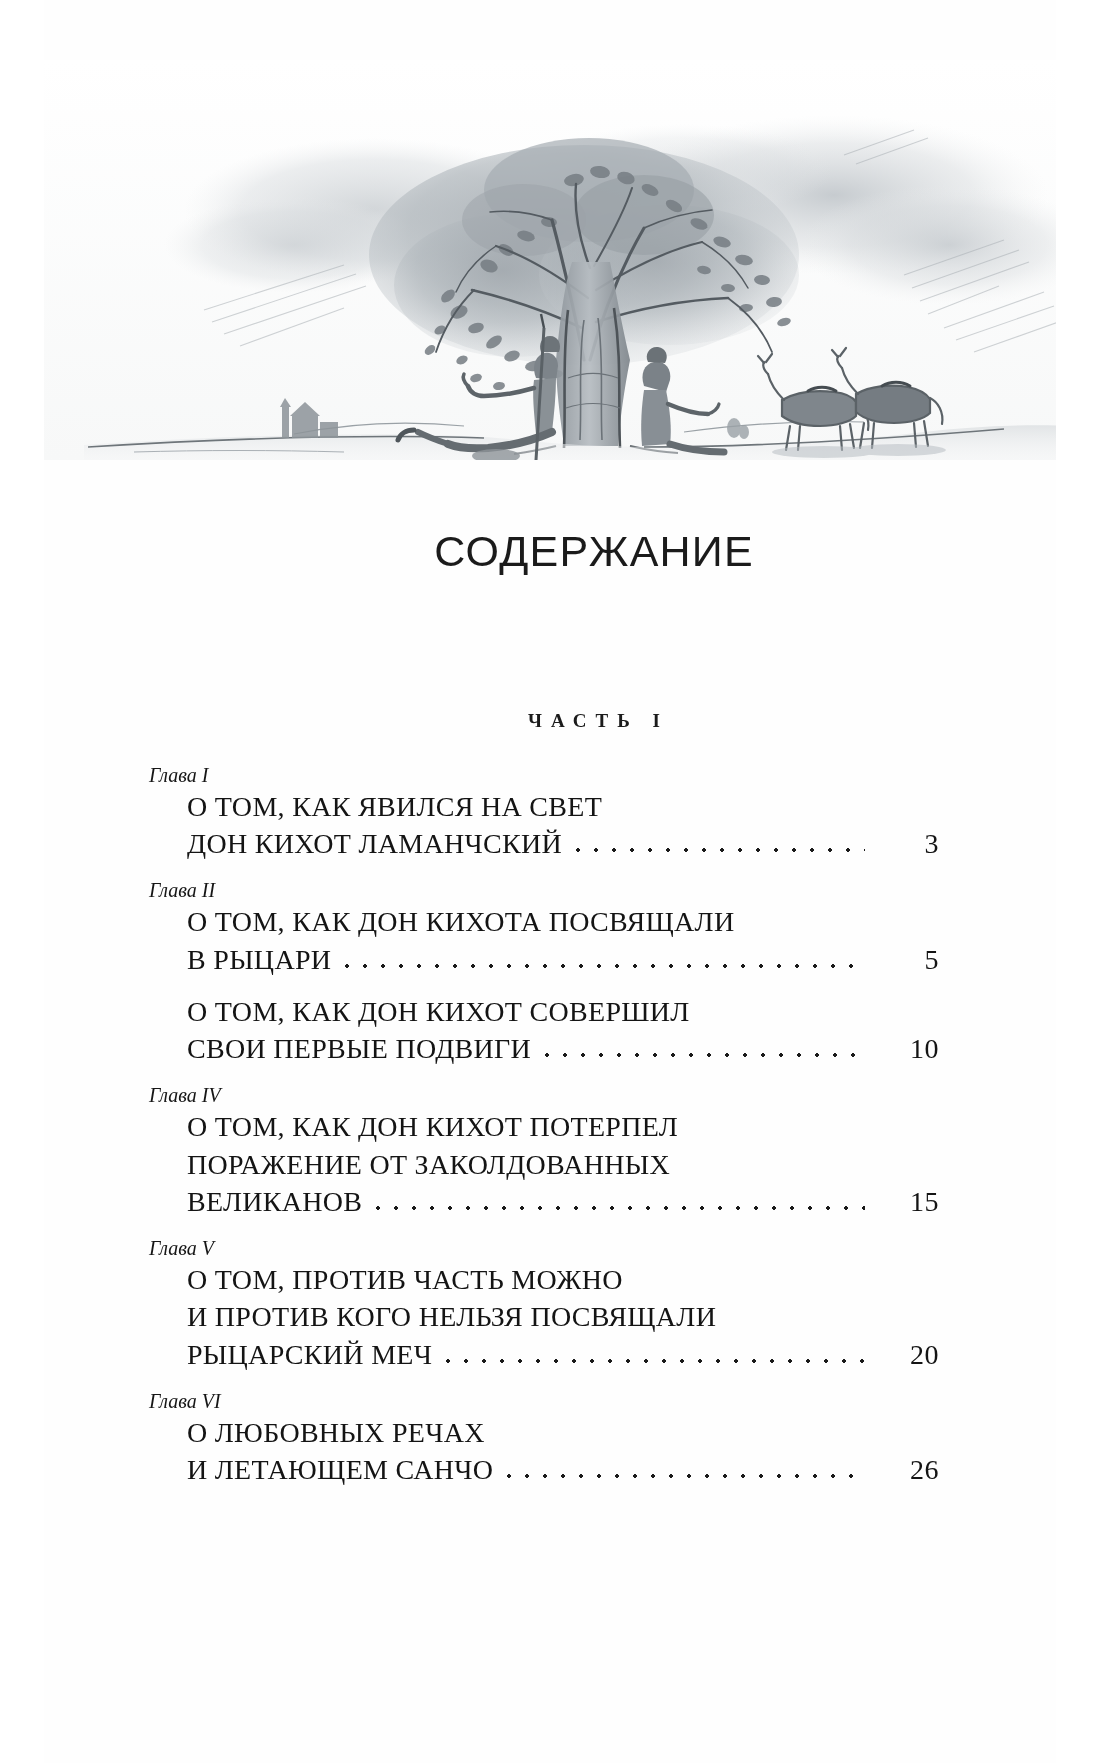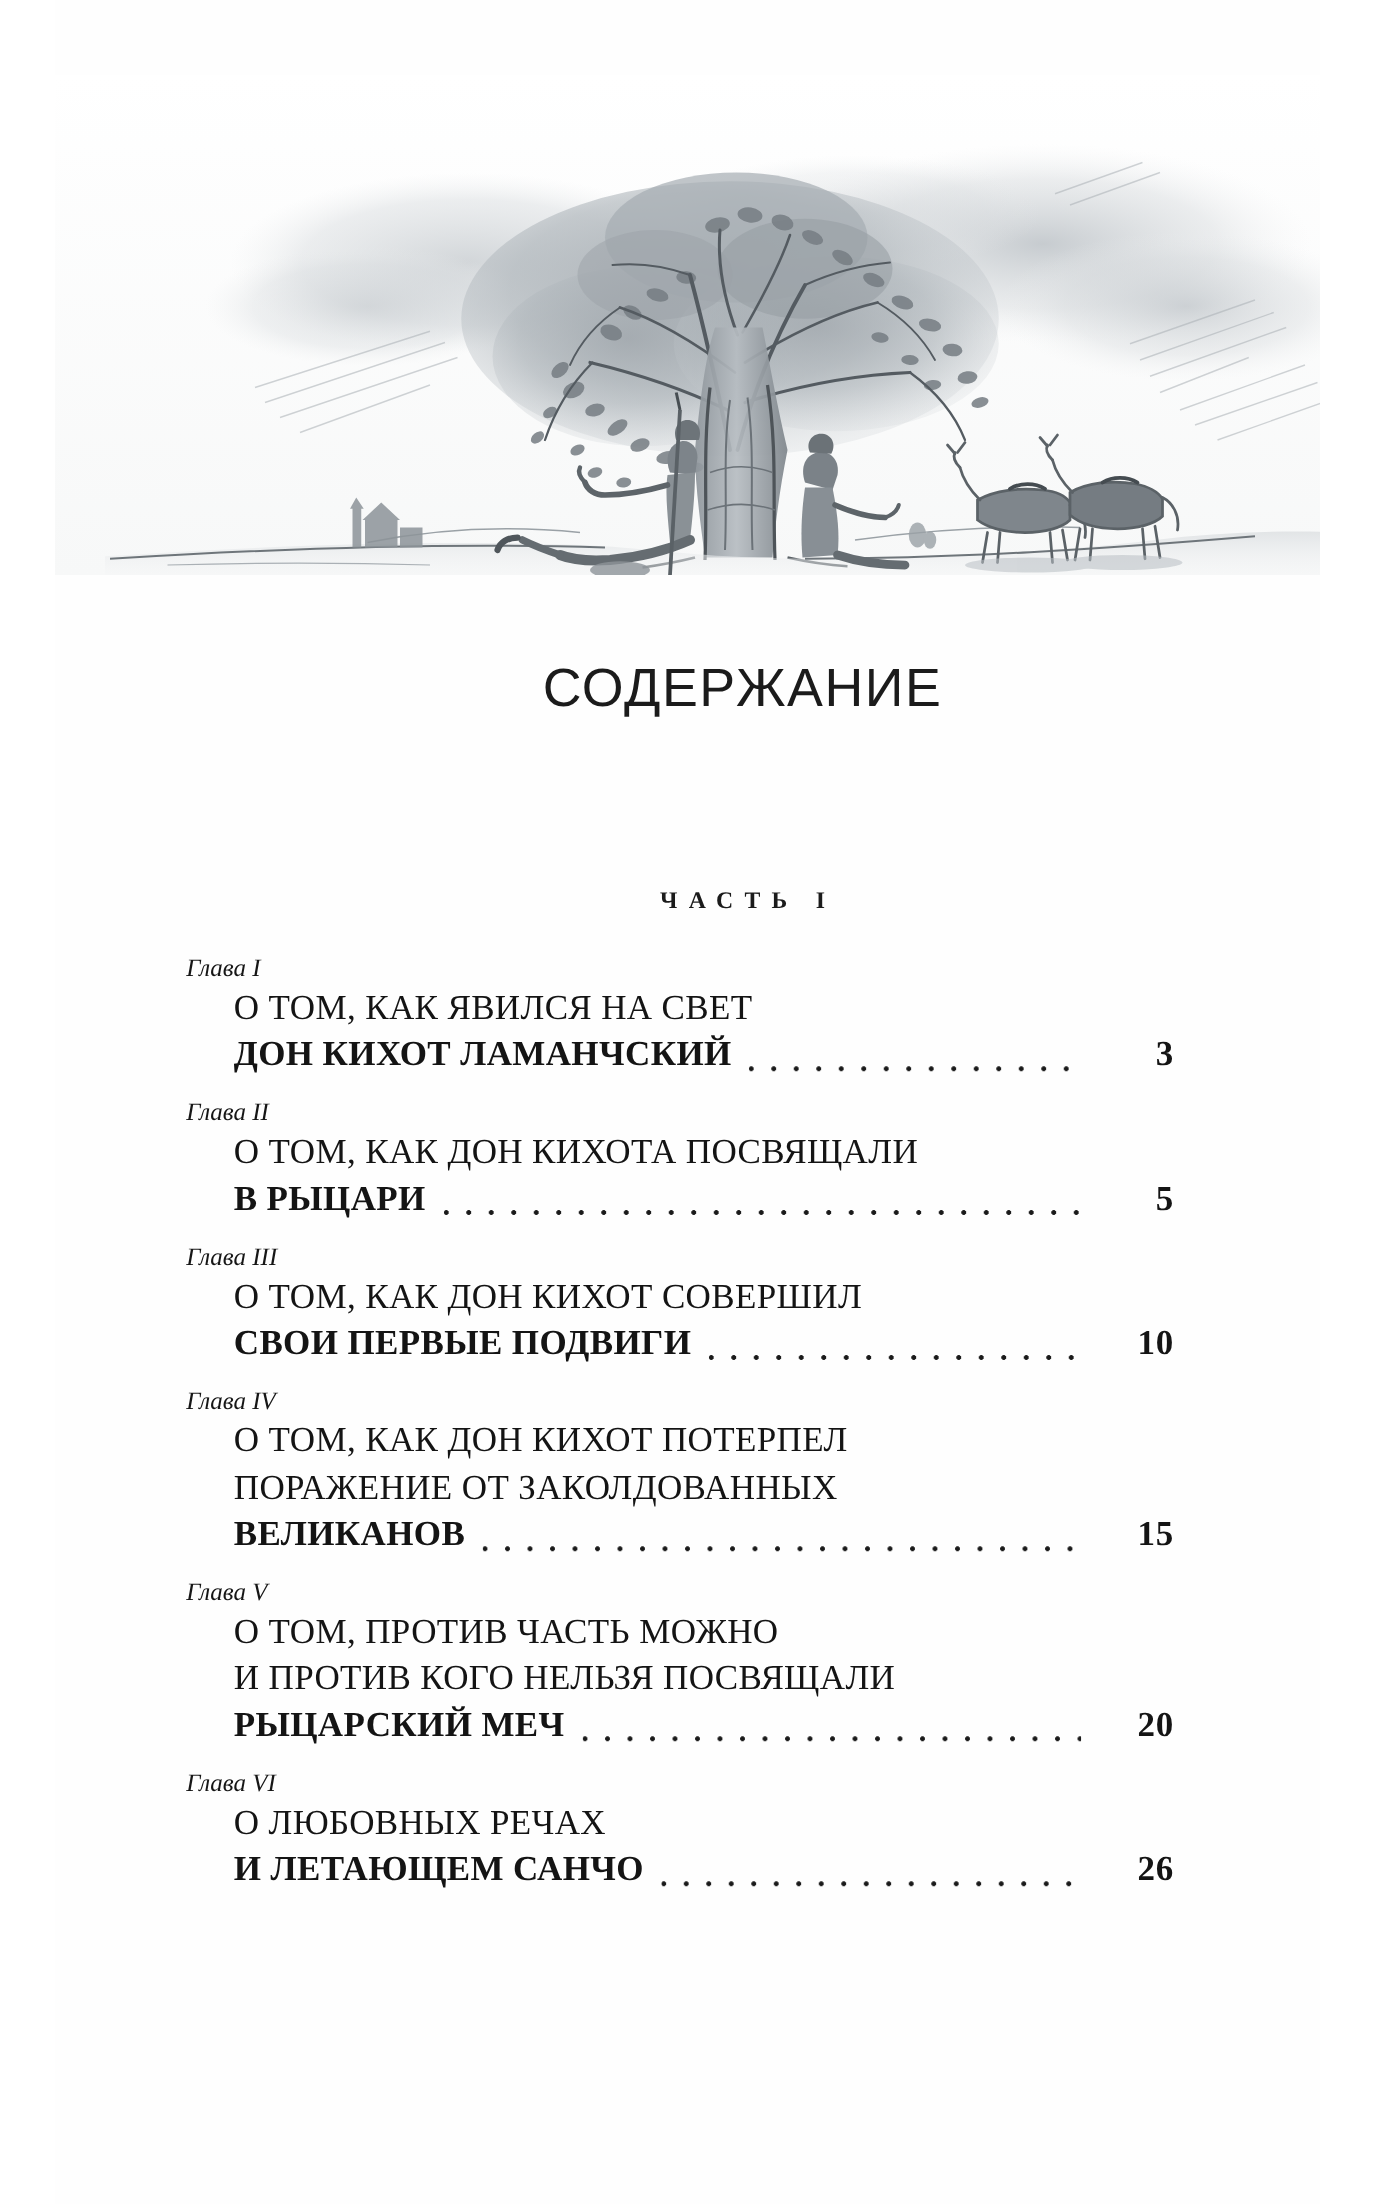--- a/index.html
+++ b/index.html
@@ -91,24 +91,23 @@
     font-size: 28px;
     line-height: 1.33;
     letter-spacing: 0.3px;
     color: #141414;
     white-space: nowrap;
   }
 
   
   .title-line.last {
     display: flex;
-    align-items: flex-end;
+    align-items: center;
     width: 752px;
     white-space: nowrap;
-    font-weight: bold;
   }
   .title-line.last .txt {
     flex: 0 0 auto;
     padding-right: 14px;
   }
   .leader {
     flex: 1 1 auto;
     position: relative;
     height: 1em;
     overflow: hidden;
@@ -374,21 +373,20 @@
         <div class="title-line">О ТОМ, КАК ДОН КИХОТА ПОСВЯЩАЛИ</div>
         <div class="title-line last">
           <span class="txt">В РЫЦАРИ</span>
           <span class="leader"></span>
           <span class="page-num">5</span>
         </div>
       </div>
     </div>
 
     <div class="toc-entry">
-      <div class="chapter-label">Глава III</div>
       <div class="chapter-title">
         <div class="title-line">О ТОМ, КАК ДОН КИХОТ СОВЕРШИЛ</div>
         <div class="title-line last">
           <span class="txt">СВОИ ПЕРВЫЕ ПОДВИГИ</span>
           <span class="leader"></span>
           <span class="page-num">10</span>
         </div>
       </div>
     </div>
 

